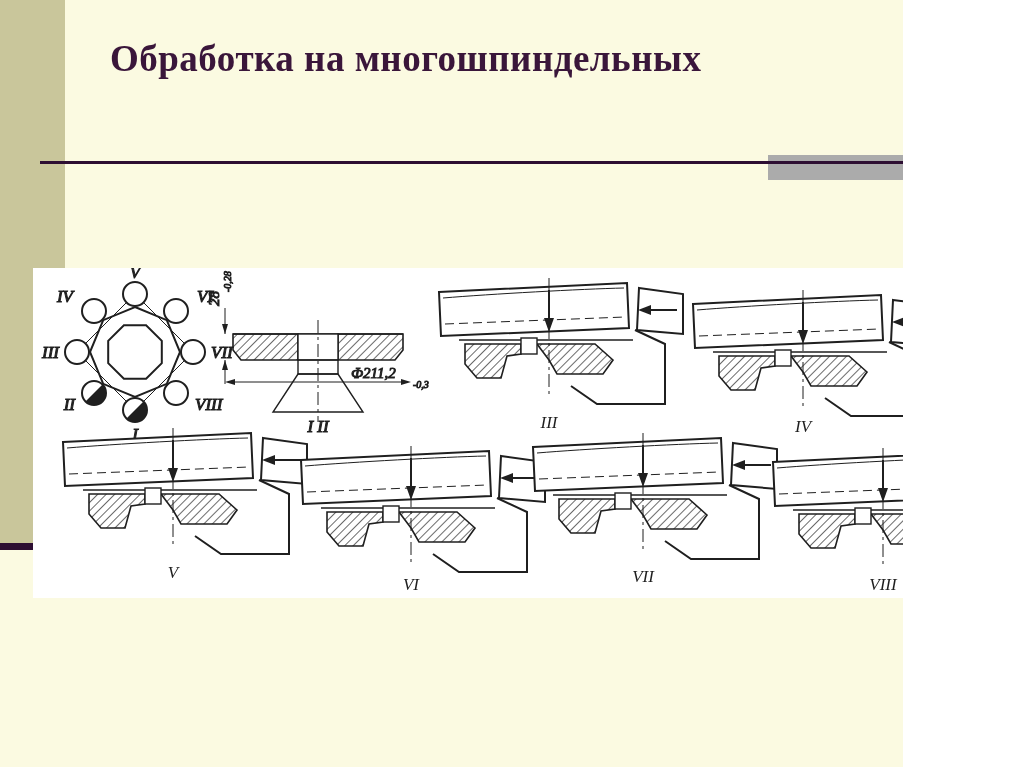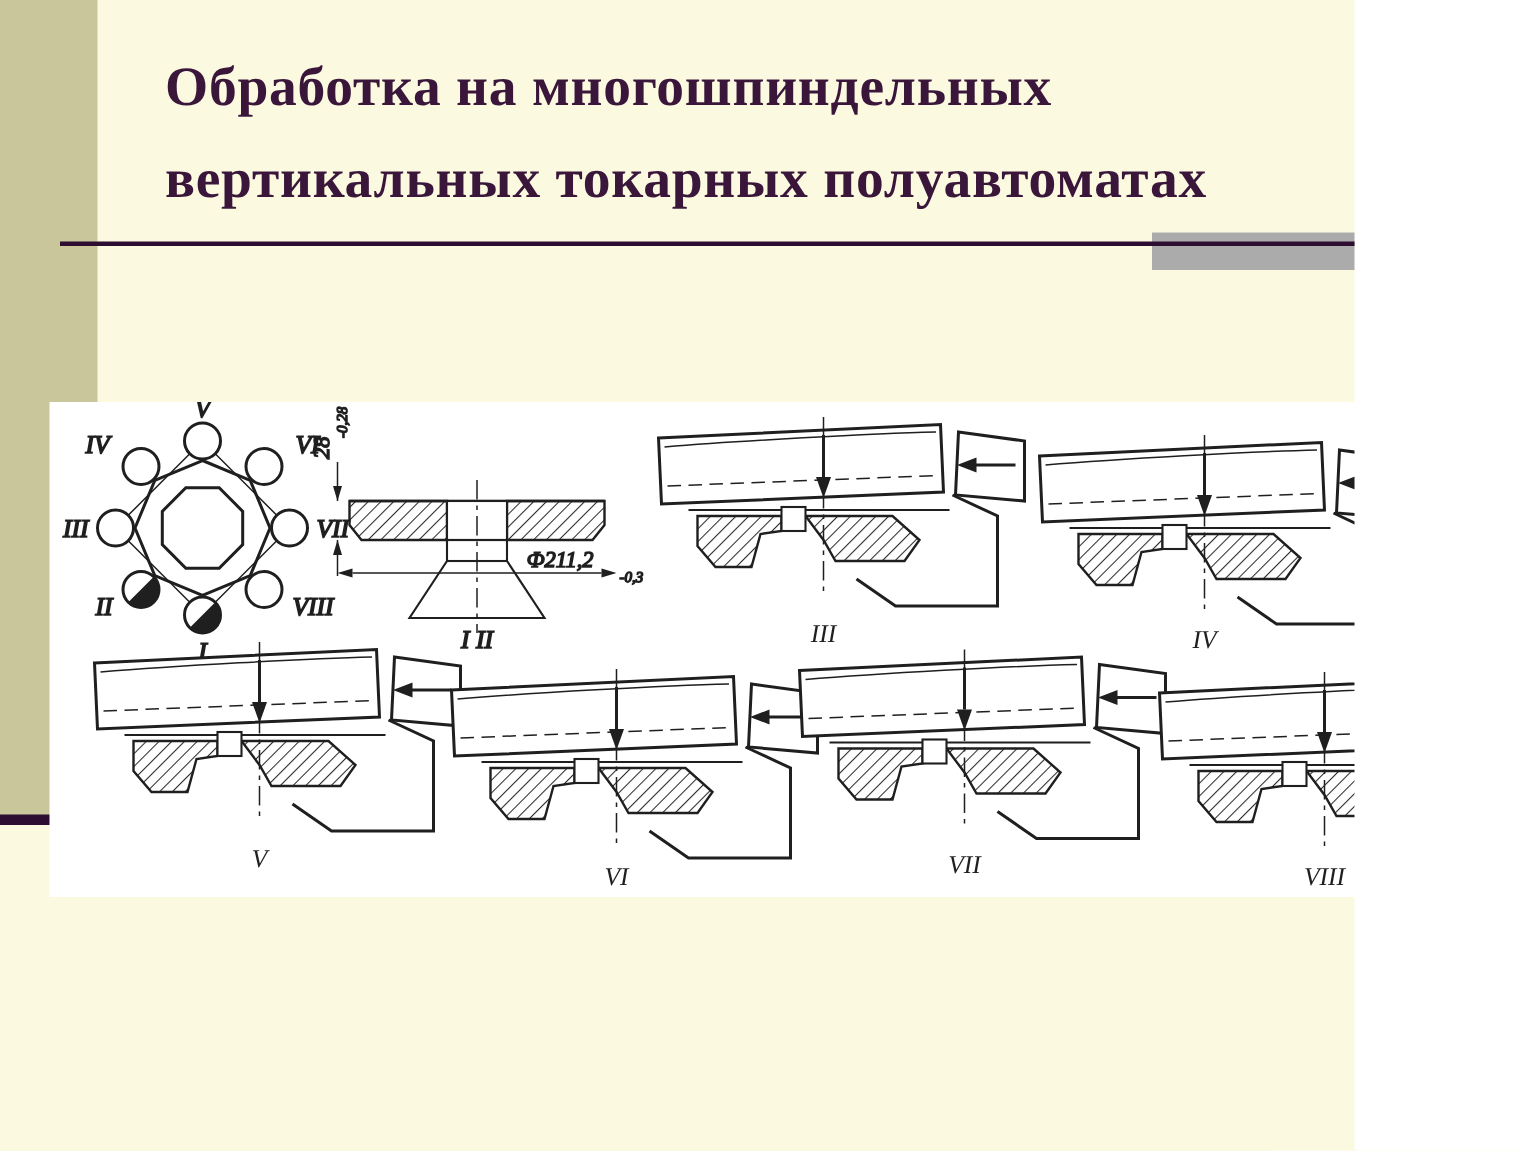--- a/index.html
+++ b/index.html
@@ -55,21 +55,20 @@
 </head>
 <body>
 
 <div class="slide">
 
   <div class="sidebar"></div>
   <div class="sidebar-cap"></div>
 
   <div class="title">
     <div>Обработка на многошпиндельных</div>
-    <div>вертикальных токарных полуавтоматах</div>
   </div>
 
   <div class="gray-accent"></div>
   <div class="title-rule"></div>
 
   <div class="figure-panel">
     <svg width="967" height="330" viewBox="0 0 967 330">
       <defs>
         <pattern id="hatch" width="6" height="6" patternUnits="userSpaceOnUse" patternTransform="rotate(45)">
           <line x1="0" y1="0" x2="0" y2="6" stroke="#2a2a2a" stroke-width="1.4"></line>

